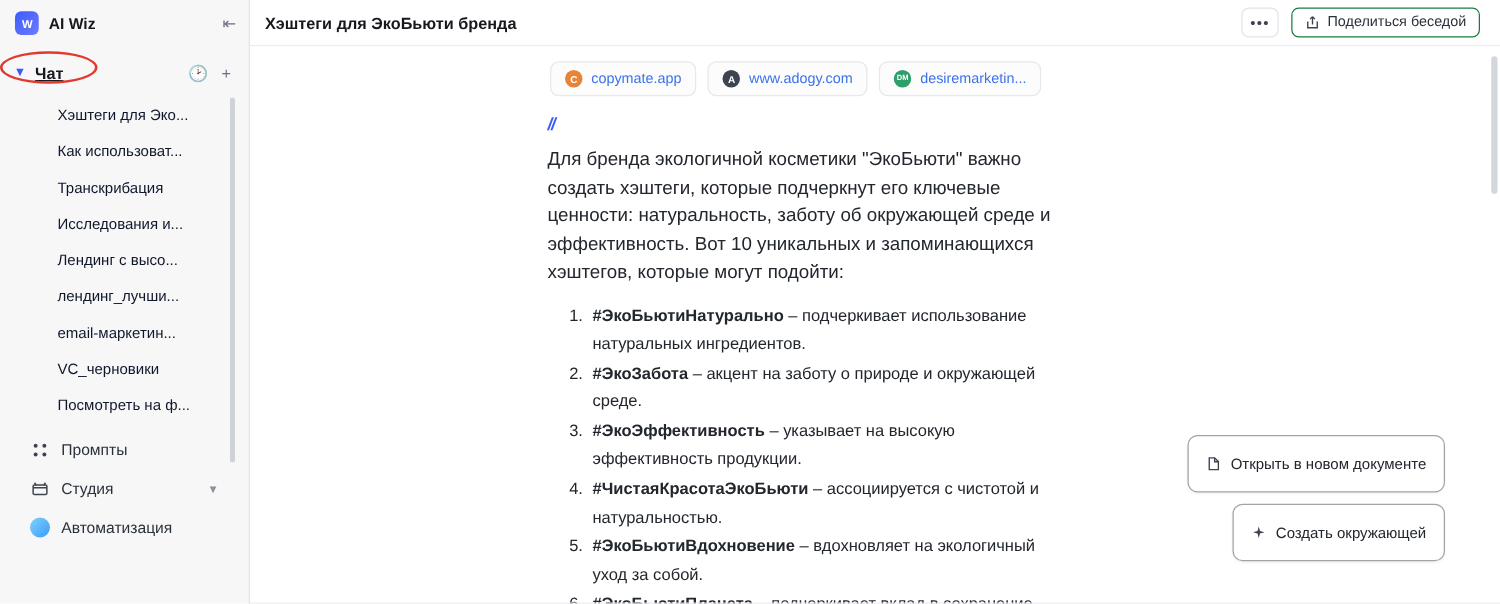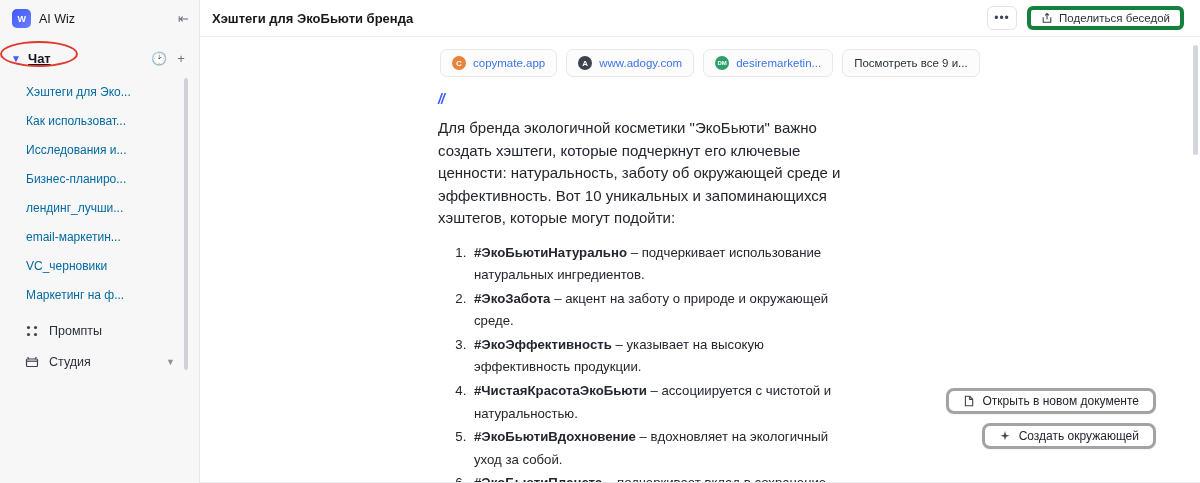--- a/index.html
+++ b/index.html
@@ -40,21 +40,21 @@
     border-radius: 5px;
     background: linear-gradient(135deg,#3b5bfd,#6f7cff);
     color: #fff;
     font-size: 9px;
     display: flex; align-items: center; justify-content: center;
     font-weight: 700;
     letter-spacing: -0.5px;
   }
   .brand-name {
     font-size: 12.5px;
-    font-weight: 400;
+    font-weight: 700;
     color: #16181d;
     flex: 1;
   }
   .collapse-icon {
     color: #6b7280;
     font-size: 13px;
     display: flex; align-items: center;
   }
 
   .chat-head {
@@ -97,23 +97,24 @@
     padding: 2px 0 0 0;
     overflow: hidden;
     flex: 0 0 auto;
   }
   .nav-item {
     height: 29px;
     display: flex;
     align-items: center;
     padding-left: 26px;
     font-size: 12px;
-    color: #0369a1;
+    color: #0f172a;
     white-space: nowrap;
     overflow: hidden;
+    margin-left: 20px;
   }
 
   .sidebar-scrollbar {
     position: absolute;
     left: 184px;
     top: 78px;
     width: 4px;
     height: 292px;
     background: #cfd2d8;
     border-radius: 2px;
@@ -180,21 +181,21 @@
     border: 1px solid #e1e3e8;
     border-radius: 6px;
     background: #fff;
     display: flex; align-items: center; justify-content: center;
     color: #3d4450;
     font-size: 12px;
     letter-spacing: 1px;
   }
   .share-btn {
     height: 24px;
-    border: 4px solid #15803d;
+    border: 1px solid #15803d;
     border-radius: 6px;
     background: #fff;
     display: flex; align-items: center; gap: 6px;
     padding: 0 10px;
     font-size: 11.5px;
     color: #2b313b;
   }
   .share-icon { font-size: 11px; color: #3d4450; display:flex; }
 
   .content {
@@ -273,22 +274,22 @@
   .float-actions {
     position: absolute;
     right: 44px;
     bottom: 34px;
     display: flex;
     flex-direction: column;
     gap: 9px;
     align-items: flex-end;
   }
   .float-btn {
-    height: 26px;
-    border: 3px solid #a3a3a3;
+    height: 46px;
+    border: 1px solid #a3a3a3;
     border-radius: 8px;
     background: #fff;
     box-shadow: 0 1px 2px rgba(16,24,40,.05);
     display: flex;
     align-items: center;
     gap: 8px;
     padding: 0 14px;
     font-size: 12px;
     color: #22262d;
     white-space: nowrap;
@@ -328,26 +329,27 @@
       <div class="chev">▼</div>
       <div class="chat-label">Чат</div>
       <div class="h-icon">🕑</div>
       <div class="h-icon">+</div>
       <div class="highlight-ellipse"></div>
     </div>
 
     <div class="nav-list">
       <div class="nav-item">Хэштеги для Эко...</div>
       <div class="nav-item">Как использоват...</div>
+      <div class="nav-item">Транскрибация</div>
       <div class="nav-item">Исследования и...</div>
-      <div class="nav-item">Бизнес-планиро...</div>
+      <div class="nav-item">Лендинг с высо...</div>
       <div class="nav-item">лендинг_лучши...</div>
       <div class="nav-item">email-маркетин...</div>
       <div class="nav-item">VC_черновики</div>
-      <div class="nav-item">Маркетинг на ф...</div>
+      <div class="nav-item">Посмотреть на ф...</div>
     </div>
 
     <div class="sidebar-scrollbar"></div>
 
     <div class="bottom-nav">
       <div class="bottom-item">
         <span class="bi-icon">
           <svg width="14" height="14" viewBox="0 0 14 14">
               <circle cx="3.5" cy="3.5" r="1.6" fill="#3d4450"></circle>
               <circle cx="10.5" cy="3.5" r="1.6" fill="#3d4450"></circle>
@@ -360,20 +362,24 @@
       <div class="bottom-item">
         <span class="bi-icon">
           <svg width="14" height="14" viewBox="0 0 14 14">
               <rect x="1.5" y="4" width="11" height="7.5" rx="1" fill="none" stroke="#3d4450" stroke-width="1.2"></rect>
               <path d="M1.5 6.2h11" stroke="#3d4450" stroke-width="1.2"></path>
               <path d="M4 4 2.6 2.2M10 4l1.4-1.8" stroke="#3d4450" stroke-width="1.2"></path>
             </svg>
         </span>
         <span>Студия</span>
         <span class="caret">▼</span>
+      </div>
+      <div class="bottom-item">
+        <span class="avatar"></span>
+        <span>Автоматизация</span>
       </div>
     </div>
   </div>
 
   <div class="main">
 
     <div class="topbar">
       <div class="topbar-title">Хэштеги для ЭкоБьюти бренда</div>
       <div class="more-btn">•••</div>
       <div class="share-btn">
@@ -396,21 +402,20 @@
             <span>copymate.app</span>
           </div>
           <div class="source-chip">
             <span class="chip-fav" style="background:#3d4450">A</span>
             <span>www.adogy.com</span>
           </div>
           <div class="source-chip">
             <span class="chip-fav" style="background:#2e9e6b;font-size:6px">DM</span>
             <span>desiremarketin...</span>
           </div>
-          <div class="source-chip chip-more">Посмотреть все 9 и...</div>
         </div>
 
         <div class="quote-mark">//</div>
 
         <div class="para">Для бренда экологичной косметики "ЭкоБьюти" важно создать хэштеги, которые подчеркнут его ключевые ценности: натуральность, заботу об окружающей среде и эффективность. Вот 10 уникальных и запоминающихся хэштегов, которые могут подойти:</div>
 
         <ol class="tags">
           <li><b>#ЭкоБьютиНатурально</b><span> – подчеркивает использование натуральных ингредиентов.</span></li>
           <li><b>#ЭкоЗабота</b><span> – акцент на заботу о природе и окружающей среде.</span></li>
           <li><b>#ЭкоЭффективность</b><span> – указывает на высокую эффективность продукции.</span></li>

